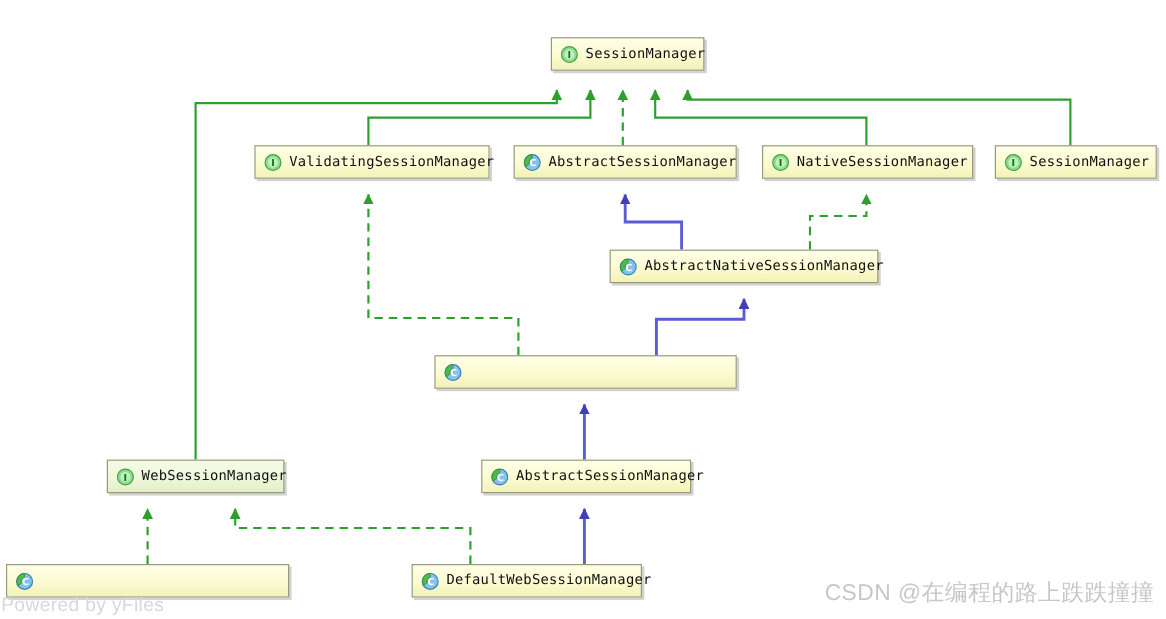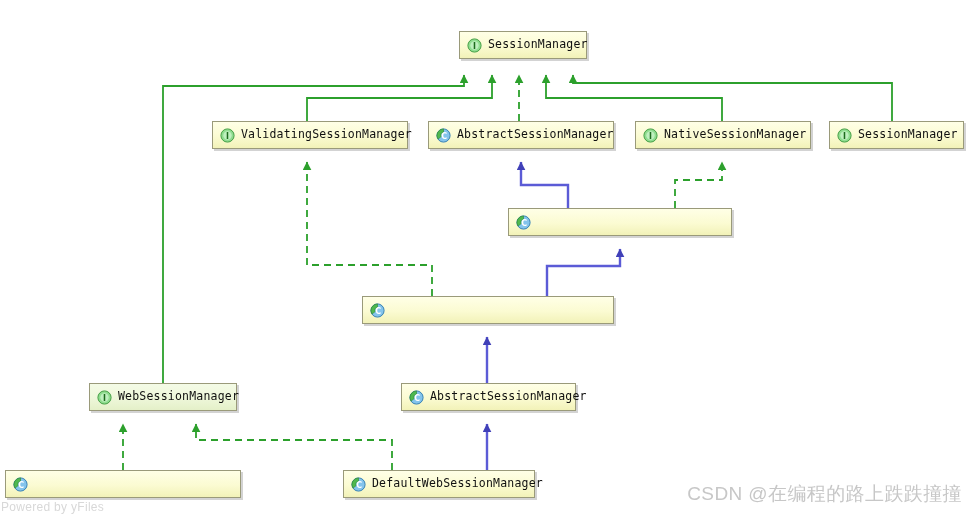--- a/index.html
+++ b/index.html
@@ -65,21 +65,21 @@
     color: #c7c7c7;
     letter-spacing: 0.4px;
     white-space: nowrap;
     z-index: 8;
   }
   .watermark-yfiles {
     position: absolute;
     left: 1px;
     bottom: 2px;
     font-family: "Liberation Sans", sans-serif;
-    font-size: 12px;
+    font-size: 16px;
     color: #d8d8d8;
     letter-spacing: 0.3px;
     white-space: nowrap;
     z-index: 8;
   }
 </style>
 </head>
 <body>
 
 <div id="canvas">
@@ -160,20 +160,21 @@
         <span class="label">SessionManager</span>
       </div>
       <div class="node" style="left: 508px; top: 208px; width: 224px;">
         <span class="ic">
           <svg width="15" height="15" viewBox="0 0 15 15">
             <circle cx="7.5" cy="7.5" r="6.6" fill="#84c4ec" stroke="#3a83b5" stroke-width="1"></circle>
             <path d="M7.5 0.9 A6.6 6.6 0 0 0 2.0 11.1 L5.2 8.6 A3.6 3.6 0 0 1 7.5 4.0 Z" fill="#4fb84f" stroke="#2f8a2f" stroke-width="0.6"></path>
             <text x="8.2" y="10.6" text-anchor="middle" font-family="DejaVu Sans, sans-serif" font-size="8" font-weight="bold" fill="#ffffff">C</text>
           </svg>
         </span>
+        <span class="label">AbstractNativeSessionManager</span>
       </div>
       <div class="node" style="left: 362px; top: 296px; width: 252px;">
         <span class="ic">
           <svg width="15" height="15" viewBox="0 0 15 15">
             <circle cx="7.5" cy="7.5" r="6.6" fill="#84c4ec" stroke="#3a83b5" stroke-width="1"></circle>
             <path d="M7.5 0.9 A6.6 6.6 0 0 0 2.0 11.1 L5.2 8.6 A3.6 3.6 0 0 1 7.5 4.0 Z" fill="#4fb84f" stroke="#2f8a2f" stroke-width="0.6"></path>
             <text x="8.2" y="10.6" text-anchor="middle" font-family="DejaVu Sans, sans-serif" font-size="8" font-weight="bold" fill="#ffffff">C</text>
           </svg>
         </span>
       </div>

